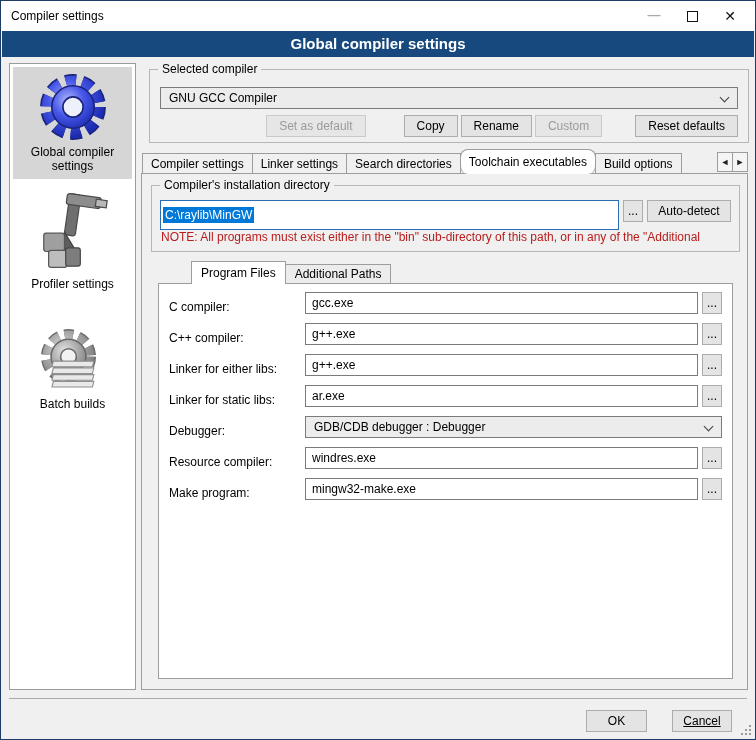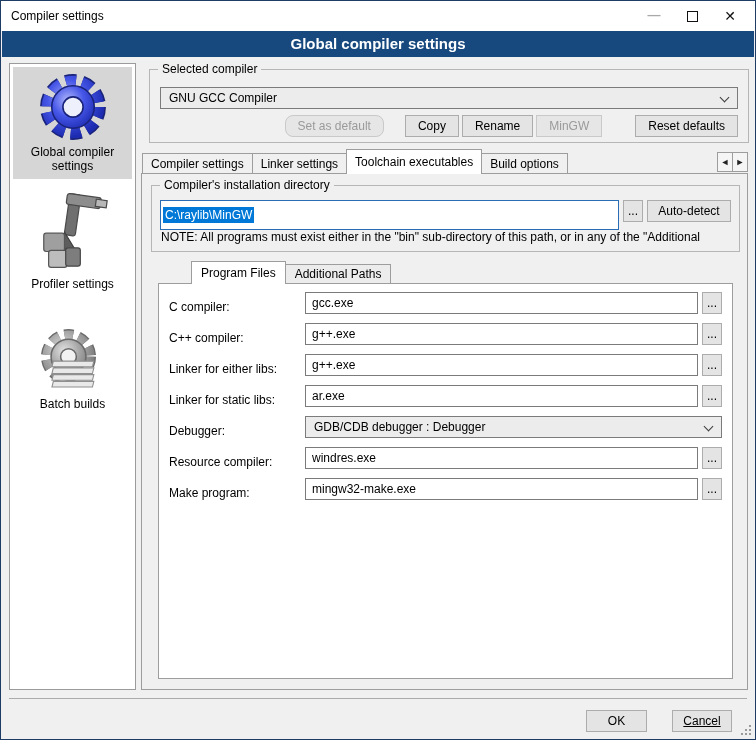--- a/index.html
+++ b/index.html
@@ -63,31 +63,31 @@
   }
   .gb-compiler .combo { position: absolute; left: 10px; right: 10px; top: 17px; }
   .btn {
     background: #e4e4e4; border: 1px solid #acacac; height: 22px;
     font-family: "Liberation Sans", sans-serif; font-size: 12px;
     display: inline-flex; align-items: center; justify-content: center;
     padding: 0 12px; cursor: pointer;
   }
   .btn.disabled { color: #9a9a9a; border-color: #c9c9c9; background: #e6e6e6; cursor: default; }
   .btn-row { position: absolute; right: 10px; top: 45px; display: flex; gap: 3px; }
-  .gap-l { margin-right: 18px; border-radius: 8px; }
+  .gap-l { margin-right: 35px; }
   .gap-xl { margin-right: 30px; }
   
   .tabstrip { position: absolute; left: 1px; top: 86px; width: 606px; height: 25px; }
   .tabs-clip { position: absolute; left: 0; right: 0; bottom: 0; top: 0; overflow: hidden; display: flex; align-items: flex-end; }
   .tab {
     flex-shrink: 0; background: #f0f0f0; border: 1px solid #9d9d9d; border-bottom: none;
     height: 21px; padding: 3px 8px 0 8px; white-space: nowrap; cursor: pointer;
   }
   .tab + .tab { margin-left: -1px; }
-  .tab.active { background: #ffffff; height: 25px; padding-top: 5px; position: relative; z-index: 3; }
+  .tab.active { background: #ffffff; height: 25px; padding-top: 5px; position: relative; z-index: 3; border-radius: 8px; }
   .tab-arrows { position: absolute; right: 0; bottom: 2px; display: flex; z-index: 4; background: #f0f0f0; }
   .arrow-btn {
     width: 16px; height: 20px; border: 1px solid #9d9d9d; background: #f5f5f5;
     display: flex; align-items: center; justify-content: center; font-size: 9px; color: #222; cursor: pointer;
   }
   .arrow-btn + .arrow-btn { margin-left: -1px; }
   
   .outerpage {
     position: absolute; left: 0; top: 110px; width: 607px; height: 517px;
     background: #f0f0f0; border: 1px solid #9d9d9d; z-index: 2;
@@ -95,21 +95,21 @@
   .gb-dir { position: absolute; left: 9px; top: 11px; width: 589px; height: 67px; }
   .gb-dir .legend { background: #f0f0f0; }
   .dir-row { position: absolute; left: 8px; right: 8px; top: 14px; height: 22px; display: flex; gap: 4px; }
   .dir-input {
     flex: 1; background: #fff; border: 1px solid #2a6db5; height: 22px;
     display: flex; align-items: center; padding: 14px 2px; overflow: hidden;
   }
   .dir-input .sel { background: #0078d7; color: #fff; padding: 1px 2px; white-space: nowrap; }
   .browse-btn { width: 20px; padding: 0; flex-shrink: 0; }
   .autodetect-btn { width: 84px; padding: 0; flex-shrink: 0; }
-  .note { position: absolute; left: 9px; top: 44px; color: #000000; white-space: nowrap; overflow: hidden; right: 2px; }
+  .note { position: absolute; left: 9px; top: 44px; color: #b91c1c; white-space: nowrap; overflow: hidden; right: 2px; }
   
   .innertabs { position: absolute; left: 16px; top: 87px; height: 23px; display: flex; align-items: flex-end; padding-left: 33px; }
   .itab {
     background: #ececec; border: 1px solid #9d9d9d; border-bottom: none;
     height: 20px; padding: 2px 9px 0 9px; white-space: nowrap; cursor: pointer;
   }
   .itab + .itab { margin-left: -1px; }
   .itab.active { background: #ffffff; height: 23px; padding-top: 4px; position: relative; z-index: 3; }
   .innerpage {
     position: absolute; left: 16px; top: 109px; width: 575px; height: 396px;
@@ -219,29 +219,30 @@
     <div class="groupbox gb-compiler">
       <span class="legend">Selected compiler</span>
       <div class="combo">
         <span>GNU GCC Compiler</span>
         <span class="chev"></span>
       </div>
       <div class="btn-row">
         <button class="btn disabled gap-l">Set as default</button>
         <button class="btn">Copy</button>
         <button class="btn">Rename</button>
-        <button class="btn disabled gap-xl">MinGW</button>
+        <button class="btn disabled gap-xl">Custom</button>
         <button class="btn">Reset defaults</button>
       </div>
     </div>
 
     <div class="tabstrip">
       <div class="tabs-clip">
         <div class="tab">Compiler settings</div>
         <div class="tab">Linker settings</div>
+        <div class="tab">Search directories</div>
         <div class="tab active">Toolchain executables</div>
         <div class="tab">Build options</div>
       </div>
       <div class="tab-arrows">
         <div class="arrow-btn">◄</div>
         <div class="arrow-btn">►</div>
       </div>
     </div>
 
     <div class="outerpage">

